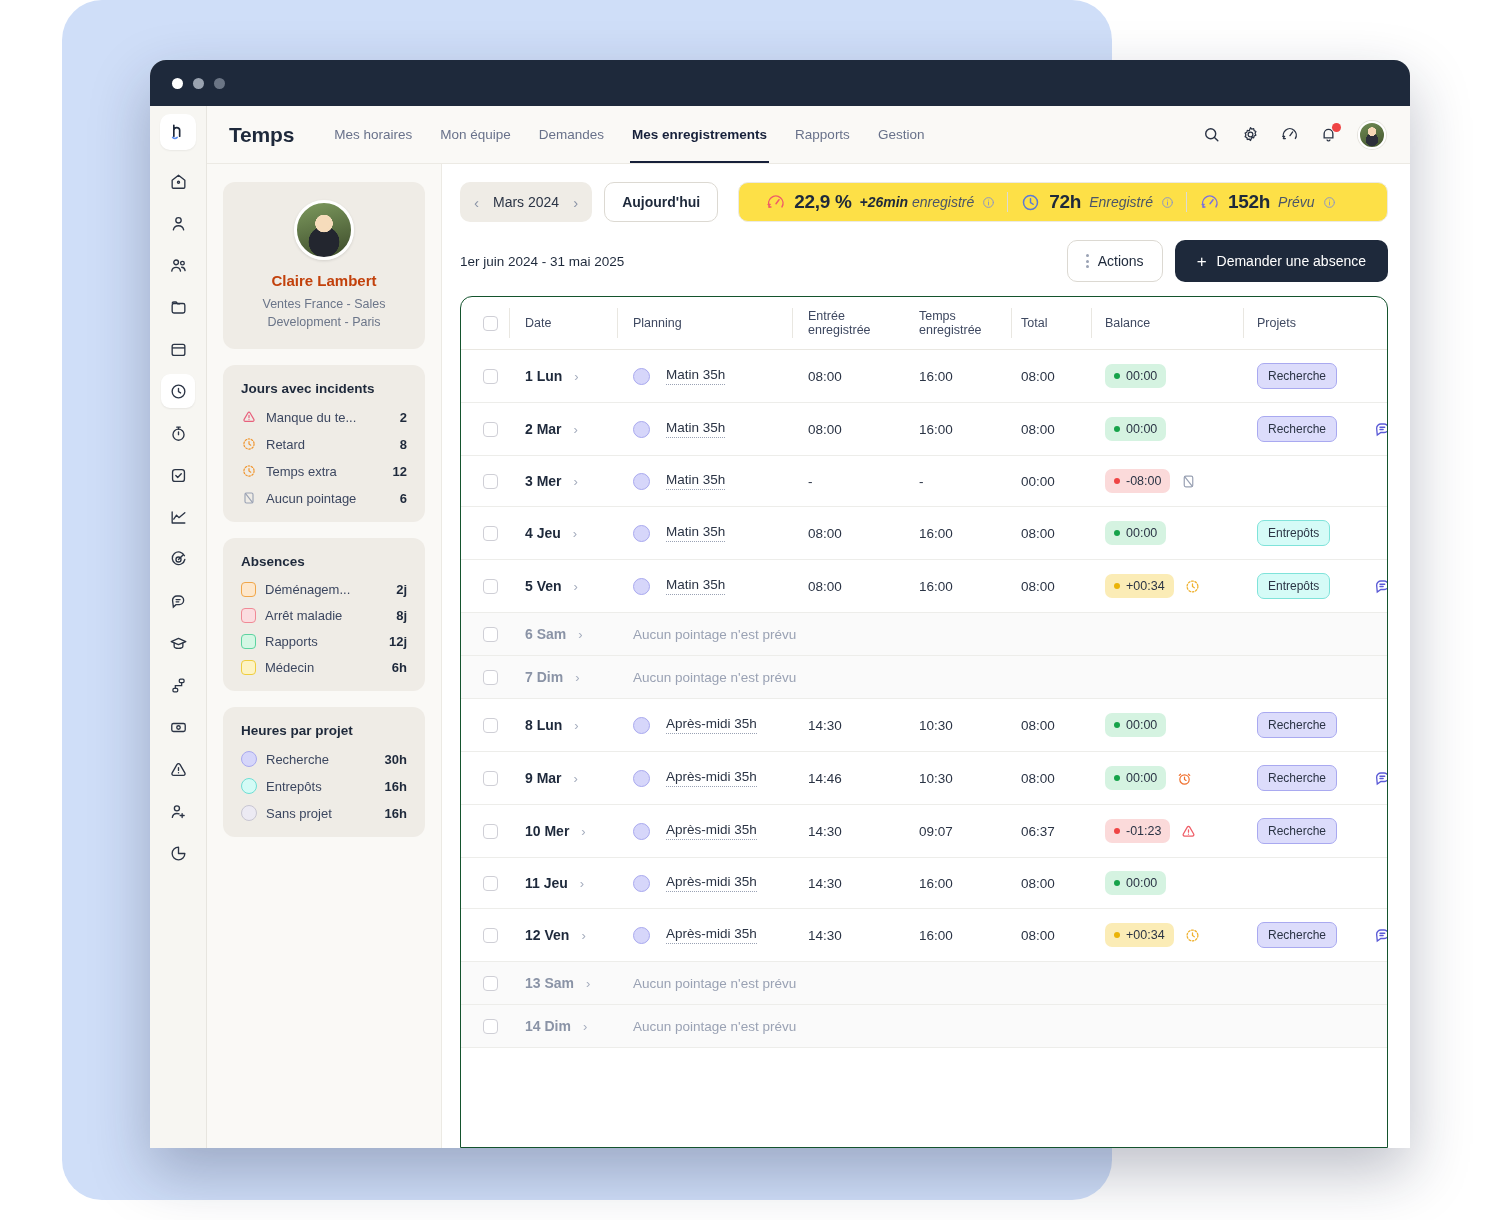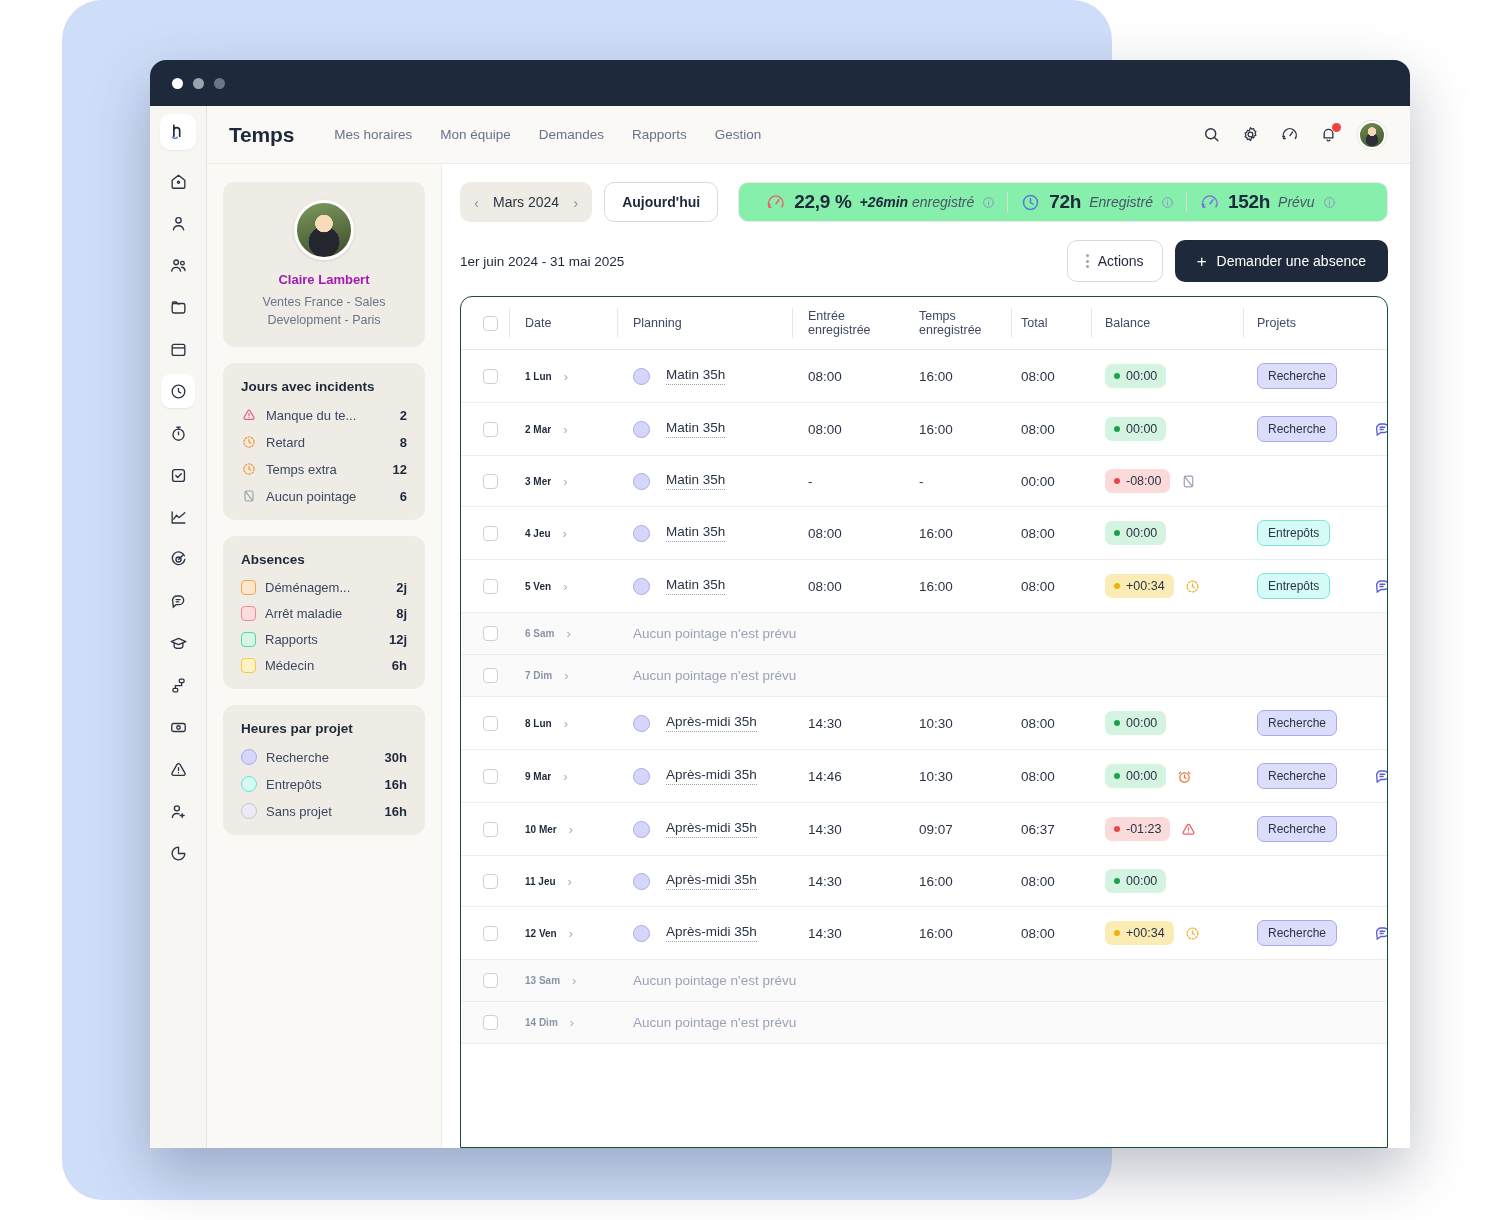--- a/index.html
+++ b/index.html
@@ -90,21 +90,21 @@
   .card{ background:#efece6; border-radius:12px; padding:16px 18px; }
   .profile{ text-align:center; padding-top:18px; padding-bottom:18px;}
   .p-av{
     width:60px;height:60px;border-radius:50%;margin:0 auto 12px;
     background:
       radial-gradient(circle at 50% 38%, #f6dcbb 0 20%, rgba(0,0,0,0) 21%),
       radial-gradient(circle at 50% 72%, #23262f 0 32%, rgba(0,0,0,0) 33%),
       linear-gradient(165deg,#7d9a5e,#3c4a2a);
     border:3px solid #fff; box-shadow:0 1px 3px rgba(0,0,0,.12);
   }
-  .p-name{ font-size:13px; font-weight:700; color:#a21caf; margin-bottom:6px;text-align:center;}
+  .p-name{ font-size:15px; font-weight:700; color:#c2410c; margin-bottom:6px;text-align:center;}
   .p-role{ font-size:12.5px; color:#6b7589; line-height:1.45; }
 
   .card h4{ font-size:13.5px; font-weight:700; color:#1e293b; margin-bottom:13px; }
   .lrow{ display:flex; align-items:center; gap:9px; margin-bottom:11px; font-size:13px; color:#3c4760; }
   .lrow:last-child{ margin-bottom:0; }
   .lrow .lbl{ flex:1; white-space:nowrap; overflow:hidden; text-overflow:ellipsis; }
   .lrow .val{ font-weight:700; color:#1e293b; font-size:13px; }
   .lic{ width:16px;height:16px; flex:0 0 16px; display:block; }
   .swatch{ width:15px;height:15px;border-radius:4px;border:1.5px solid; flex:0 0 15px;}
   .circ{ width:16px;height:16px;border-radius:50%;border:1.5px solid; flex:0 0 16px;}
@@ -116,21 +116,21 @@
   .monthnav{
     background:#efece6; border-radius:10px; height:40px; display:flex; align-items:center;
     gap:14px; padding:0 14px; font-size:14px; color:#2b3445;
   }
   .monthnav .chev{ color:#8a93a6; font-size:15px; line-height:1; }
   .today{
     height:40px; display:flex;align-items:center; padding:0 17px; border:1px solid #dcd9d2;
     border-radius:10px; background:#fff; font-size:14px; color:#1e293b; font-weight:600;
   }
   .stats{
-    margin-left:8px; flex:1; height:40px; background:#86efac; border:1px solid #eceae4;
+    margin-left:8px; flex:1; height:40px; background:#fde047; border:1px solid #eceae4;
     border-radius:10px; display:flex; align-items:center; padding:0 14px; gap:0;
   }
   .stat{ display:flex; align-items:center; gap:8px; padding:0 12px; }
   .stat .big{ font-size:19px; font-weight:700; color:#1e293b; letter-spacing:-.3px;}
   .stat .sub{ font-size:14px; color:#4a5568;font-style:italic; }
   .stat .sub b{ font-weight:700; color:#1e293b; }
   .divider{ width:1px; height:20px; background:#dedbd4; }
   .infoic{ width:13px;height:13px; color:#8c95c4; }
 
   .subbar{ display:flex; align-items:center; margin:18px 0 14px; }
@@ -167,21 +167,21 @@
   th.c-in, td.c-in{ padding-left:16px; }
   th.c-out, td.c-out{ padding-left:12px; }
   th.c-tot, td.c-tot{ padding-left:10px; }
   th.c-bal, td.c-bal{ padding-left:14px; }
   th.c-proj, td.c-proj{ padding-left:14px; }
 
   td{ padding:13px 0; border-bottom:1px solid #ededea; font-size:13.5px; color:#2b3445; vertical-align:middle;}
   tr.off td{ background:#fafafa; color:#8a93a6; }
   .chk{ width:15px;height:15px;border:1.5px solid #cfcfd6;border-radius:4px; background:#fff; display:block;}
   .datecell{ display:flex; align-items:center; gap:12px; }
-  .daynum{ font-weight:700; font-size:10px; color:#1e293b;}
+  .daynum{ font-weight:700; font-size:14px; color:#1e293b;}
   tr.off .daynum{ color:#8a93a6; font-weight:700;}
   .rchev{ color:#a5adbe; font-size:13px; line-height:1;}
   .plancell{ display:flex; align-items:center; gap:16px; }
   .pdot{ width:17px;height:17px;border-radius:50%; flex:0 0 17px; }
   .planlabel{ border-bottom:1.5px dotted #9aa2b4; padding-bottom:2px; font-size:13.5px; color:#2b3445; }
   .nopoint{ color:#9aa2b4; font-size:13.5px; }
   .balcell{ display:flex; align-items:center; gap:10px;}
   .pill{
     display:inline-flex;align-items:center;gap:6px; border-radius:7px; padding:5px 9px;
     font-size:12.5px; color:#2b3445; font-variant-numeric:tabular-nums;
@@ -331,20 +331,21 @@
       </div>
 
       <div class="content">
 
         <div class="topbar">
           <div class="brand">Temps</div>
           <div class="navtabs">
             <div class="navtab">Mes horaires</div>
             <div class="navtab">Mon équipe</div>
             <div class="navtab">Demandes</div>
+            <div class="navtab active">Mes enregistrements</div>
             <div class="navtab">Rapports</div>
             <div class="navtab">Gestion</div>
           </div>
           <div class="topicons">
             <span>
                 <svg viewBox="0 0 24 24" fill="none" stroke="currentColor" stroke-width="1.8" stroke-linecap="round">
                   <circle cx="11" cy="11" r="6.3"></circle>
                   <path d="M15.8 15.8 20 20"></path>
                 </svg>
               </span>

